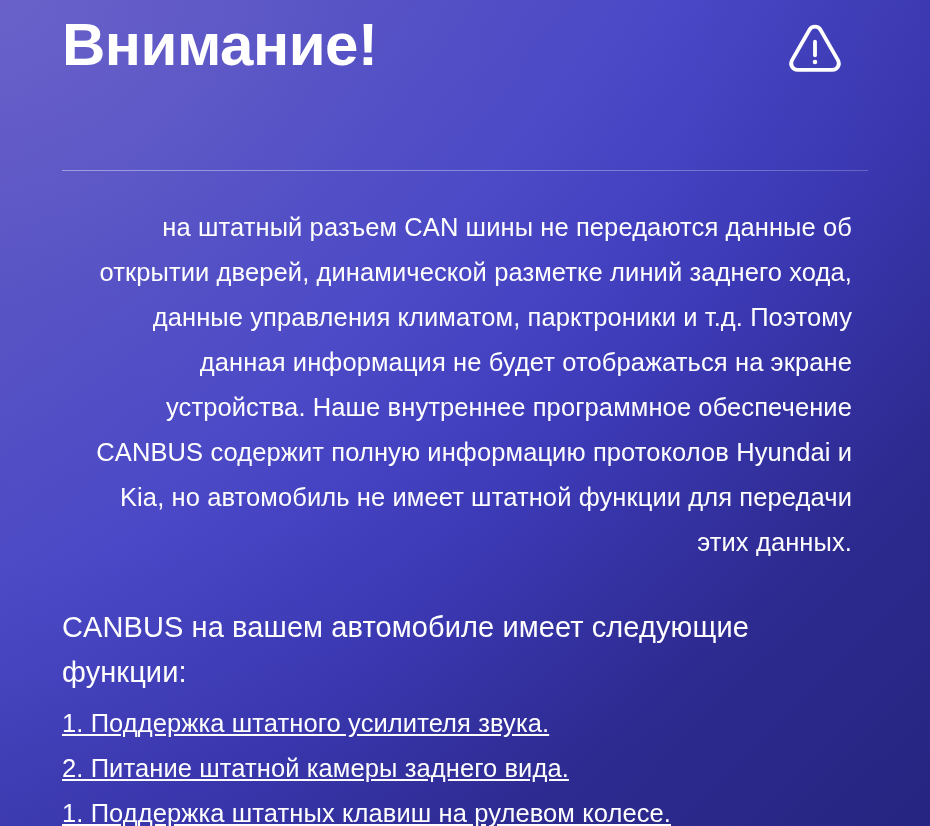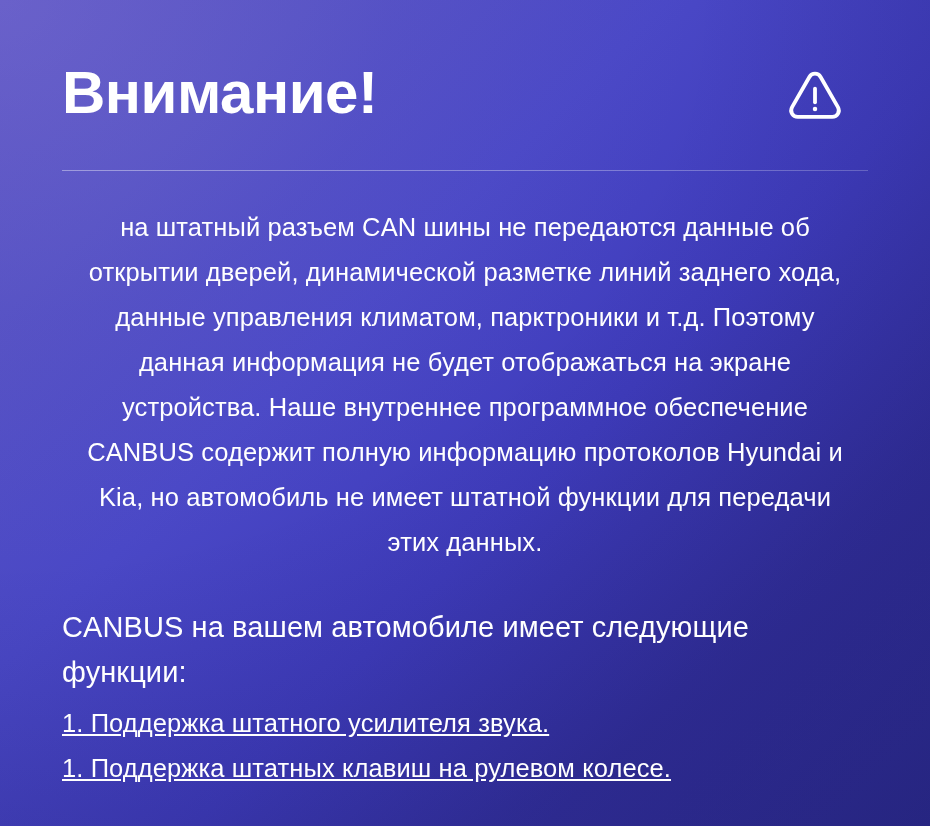--- a/index.html
+++ b/index.html
@@ -47,21 +47,20 @@
 
   .card-inner {
     position: relative;
     z-index: 2;
     padding: 0 62px;
   }
 
   
   .header-row {
     display: flex;
-    align-items: center;
     justify-content: space-between;
     height: 170px;
     padding-top: 15px;
     box-sizing: border-box;
   }
 
   .page-title {
     margin: 0;
     color: #ffffff;
     font-size: 60px;
@@ -87,27 +86,27 @@
     width: 100%;
     background: linear-gradient(90deg,
       rgba(255,255,255,0.40) 0%,
       rgba(255,255,255,0.34) 55%,
       rgba(255,255,255,0.22) 100%);
     margin: 0 0 34px 0;
   }
 
   
   .intro-paragraph {
-    margin: 9px;
+    margin: 16px;
     color: #ffffff;
     font-size: 25.5px;
     line-height: 45px;
     font-weight: 400;
     letter-spacing: 0.1px;
-    text-align: center;
+    text-align: right;
     max-width: 812px;
   }
 
   .functions-block {
     margin-top: 40px;
   }
 
   .functions-lead {
     margin: 0 0 6px 0;
     color: #ffffff;
@@ -154,18 +153,19 @@
 
     <div class="divider"></div>
 
     <p class="intro-paragraph">на штатный разъем CAN шины не передаются данные об открытии дверей, динамической разметке линий заднего хода, данные управления климатом, парктроники и т.д. Поэтому данная информация не будет отображаться на экране устройства. Наше внутреннее программное обеспечение CANBUS содержит полную информацию протоколов Hyundai и Kia, но автомобиль не имеет штатной функции для передачи этих данных.</p>
 
     <div class="functions-block">
       <p class="functions-lead">CANBUS на вашем автомобиле имеет следующие функции:</p>
 
       <ul class="functions-list">
         <li>1. Поддержка штатного усилителя звука.</li>
+        <li>2. Питание штатной камеры заднего вида.</li>
         <li>1. Поддержка штатных клавиш на рулевом колесе.</li>
       </ul>
     </div>
 
   </div>
 </div>
 
 </body></html>

